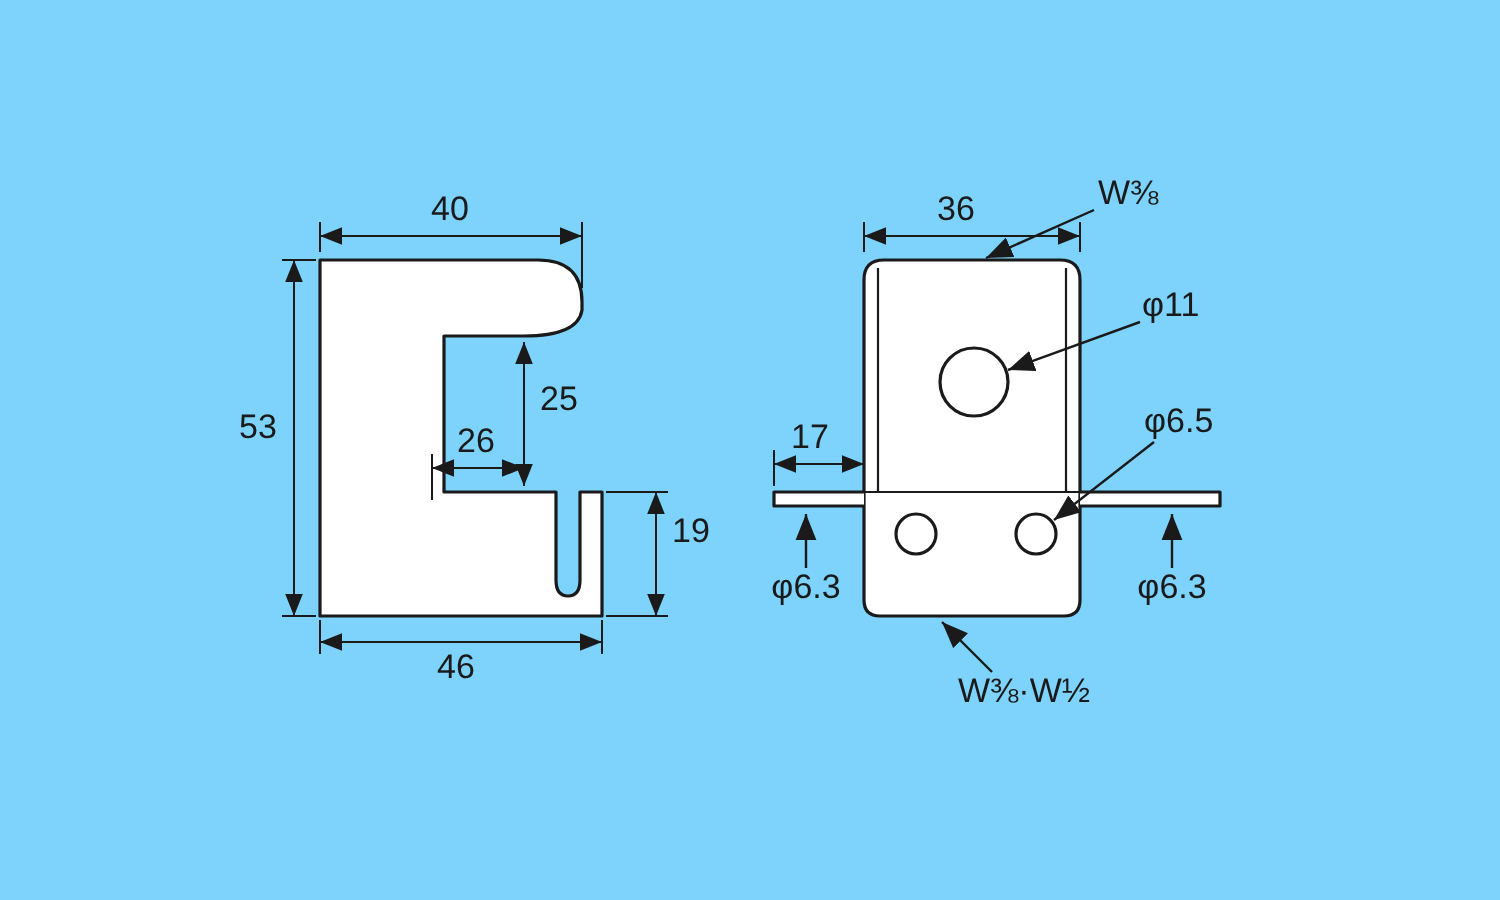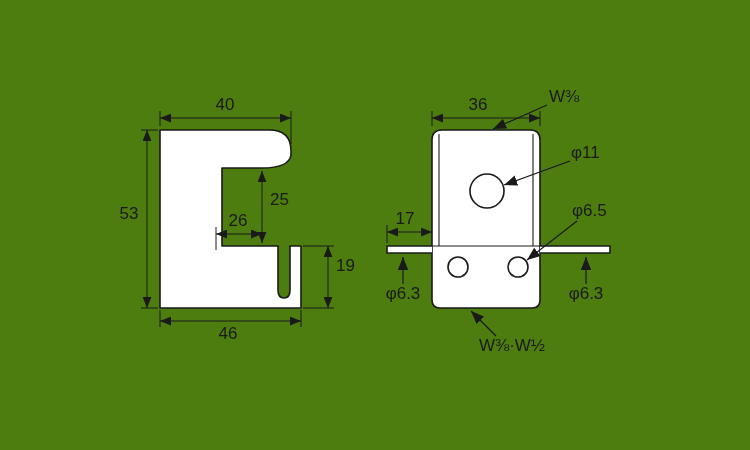--- a/index.html
+++ b/index.html
@@ -1,17 +1,17 @@
 <!DOCTYPE html>
 <html><head>
 <meta charset="utf-8">
 <style>
   html,body{margin:0;padding:0;background:#ffffff;}
   .canvas{
-    width:750px;height:450px;position:relative;background:#4d7c0f;
+    width:750px;height:450px;position:relative;background:#7dd3fc;
     font-family:"Liberation Sans", sans-serif;overflow:hidden;
   }
   svg{display:block;}
   .shape{fill:#ffffff;stroke:#1a1a1a;stroke-width:1.6;stroke-linejoin:round;}
   .detail{fill:none;stroke:#1a1a1a;stroke-width:1.1;}
   .dim{fill:none;stroke:#1a1a1a;stroke-width:1;}
   .leader{fill:none;stroke:#1a1a1a;stroke-width:1.2;}
   .ext{fill:none;stroke:#1a1a1a;stroke-width:1;}
   text{font-family:"Liberation Sans", sans-serif;font-size:17px;fill:#1a1a1a;}
 </style>

